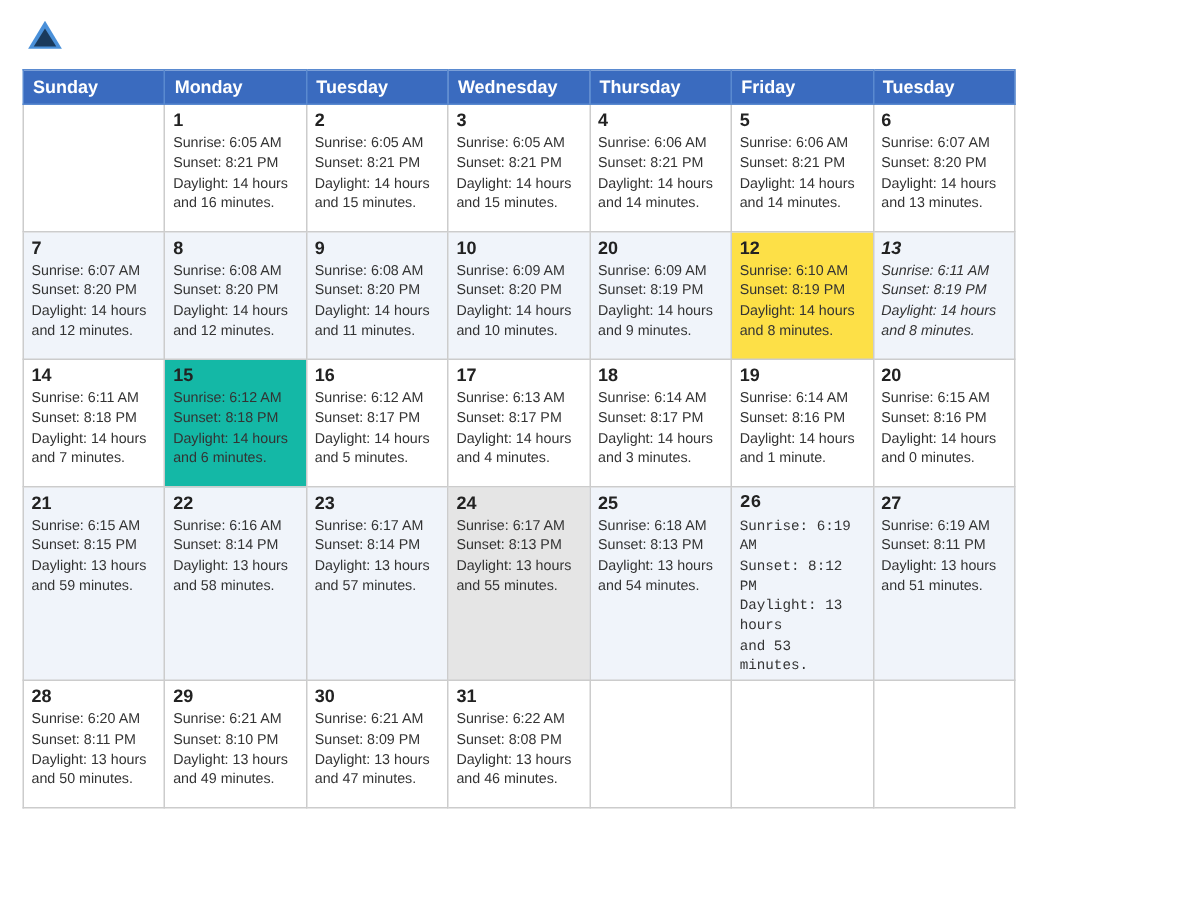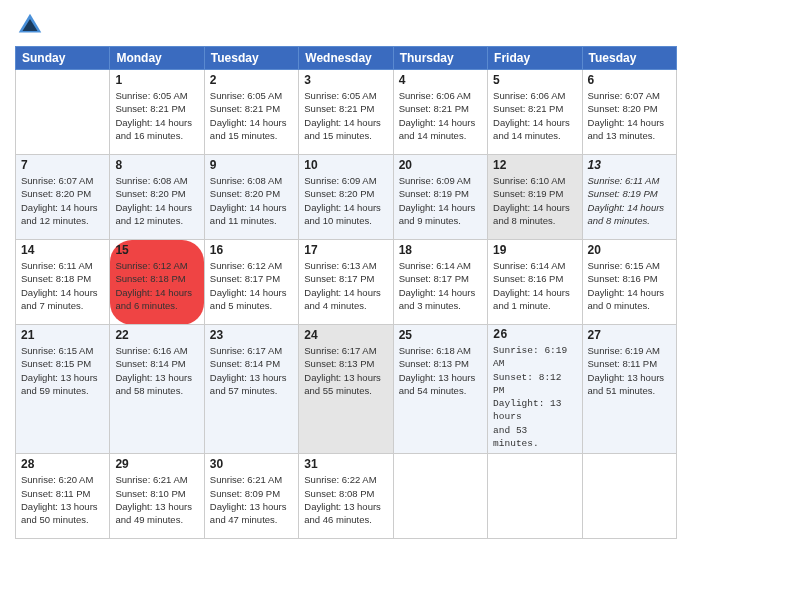--- a/index.html
+++ b/index.html
@@ -166,35 +166,35 @@
             <div class="day-info">Sunrise: 6:08 AM<br>Sunset: 8:20 PM<br>Daylight: 14 hours<br>and 11 minutes.</div>
           </td>
           <td style="background-color: rgb(240, 244, 250);">
             <span class="day-number">10</span>
             <div class="day-info">Sunrise: 6:09 AM<br>Sunset: 8:20 PM<br>Daylight: 14 hours<br>and 10 minutes.</div>
           </td>
           <td style="background-color: rgb(240, 244, 250);">
             <span class="day-number">20</span>
             <div class="day-info">Sunrise: 6:09 AM<br>Sunset: 8:19 PM<br>Daylight: 14 hours<br>and 9 minutes.</div>
           </td>
-          <td style="background-color: #e5e5e5;">
+          <td style="background-color: #fde047;">
             <span class="day-number">12</span>
             <div class="day-info">Sunrise: 6:10 AM<br>Sunset: 8:19 PM<br>Daylight: 14 hours<br>and 8 minutes.</div>
           </td>
           <td style="background-color: rgb(240, 244, 250); font-style: italic;">
             <span class="day-number">13</span>
             <div class="day-info">Sunrise: 6:11 AM<br>Sunset: 8:19 PM<br>Daylight: 14 hours<br>and 8 minutes.</div>
           </td>
         </tr>
         <tr>
           <td style="background-color: rgb(255, 255, 255);">
             <span class="day-number">14</span>
             <div class="day-info">Sunrise: 6:11 AM<br>Sunset: 8:18 PM<br>Daylight: 14 hours<br>and 7 minutes.</div>
           </td>
-          <td style="background-color: #ef4444; border-radius: 22px;">
+          <td style="background-color: #14b8a6;">
             <span class="day-number">15</span>
             <div class="day-info">Sunrise: 6:12 AM<br>Sunset: 8:18 PM<br>Daylight: 14 hours<br>and 6 minutes.</div>
           </td>
           <td style="background-color: rgb(255, 255, 255);">
             <span class="day-number">16</span>
             <div class="day-info">Sunrise: 6:12 AM<br>Sunset: 8:17 PM<br>Daylight: 14 hours<br>and 5 minutes.</div>
           </td>
           <td style="background-color: rgb(255, 255, 255);">
             <span class="day-number">17</span>
             <div class="day-info">Sunrise: 6:13 AM<br>Sunset: 8:17 PM<br>Daylight: 14 hours<br>and 4 minutes.</div>

